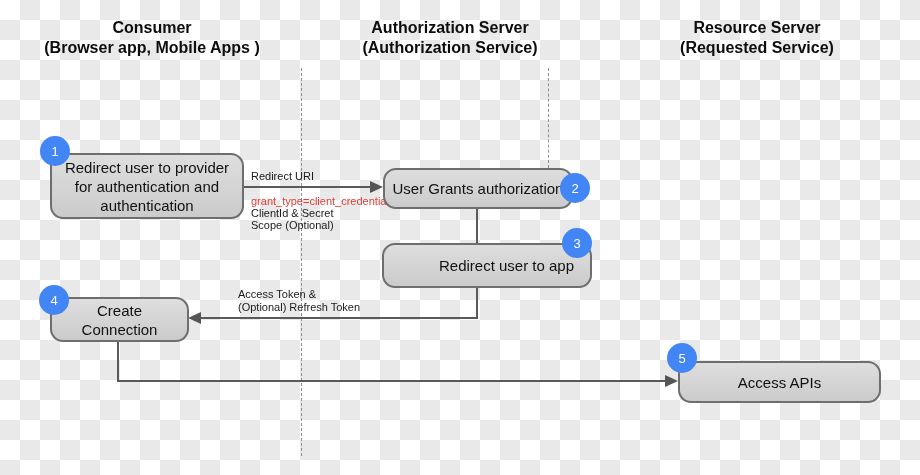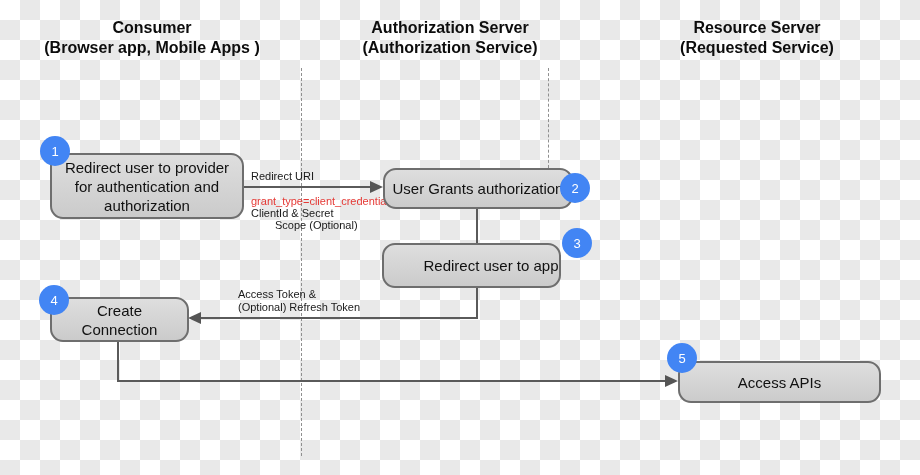--- a/index.html
+++ b/index.html
@@ -58,21 +58,21 @@
   
   #hdr-consumer { left:2px;text-align:center; }
   #hdr-auth     { left:300px; }
   #hdr-resource { left:607px; }
 
   #sep-1 { left:301px; top:68px; height:388px; }
   #sep-2 { left:548px; top:68px; height:100px; }
 
   #box-1 { left:50px;  top:153px; width:194px; height:66px; }
   #box-2 { left:383px; top:168px; width:190px; height:41px; }
-  #box-3 { left:382px; top:243px; width:179px; height:45px;padding-left:39px; }
+  #box-3 { left:382px; top:243px; width:210px; height:45px;padding-left:39px; }
   #box-4 { left:50px;  top:297px; width:139px; height:45px; }
   #box-5 { left:678px; top:361px; width:203px; height:42px; }
 
   #badge-1 { left:40px;  top:136px; }
   #badge-2 { left:560px; top:173px; }
   #badge-3 { left:562px; top:228px; }
   #badge-4 { left:39px;  top:285px; }
   #badge-5 { left:667px; top:343px; }
 
   #line-1 { left:244px; top:186px; width:128px; height:2px; }
@@ -81,21 +81,21 @@
   #line-3 { left:476px; top:286px; width:2px; height:33px; }
   #line-4 { left:200px; top:317px; width:278px; height:2px; }
   #arrow-4 { left:188px; top:312px; }
   #line-5 { left:117px; top:340px; width:2px; height:42px; }
   #line-6 { left:117px; top:380px; width:549px; height:2px; }
   #arrow-6 { left:665px; top:375px; }
 
   #lbl-redirect-uri { left:251px; top:170px; }
   #lbl-grant        { left:251px; top:195px; }
   #lbl-clientid     { left:251px; top:207px; }
-  #lbl-scope        { left:251px; top:219px;margin-left:24px; }
+  #lbl-scope        { left:251px; top:219px; }
   #lbl-token        { left:238px; top:288px; }
 </style>
 </head>
 <body>
 
 <div class="canvas">
 
   <div class="col-header" id="hdr-consumer">
     <div>Consumer</div>
     <div class="t2">(Browser app, Mobile Apps )</div>
@@ -127,21 +127,21 @@
   <div class="small-label" id="lbl-clientid">ClientId &amp; Secret</div>
   <div class="small-label" id="lbl-scope">Scope (Optional)</div>
   <div class="token-label" id="lbl-token">
     <div>Access Token &amp;</div>
     <div>(Optional) Refresh Token</div>
   </div>
 
   <div class="step-box" id="box-1">
     <div>Redirect user to provider</div>
     <div>for authentication and</div>
-    <div>authorization</div>
+    <div>authentication</div>
   </div>
   <div class="step-box" id="box-2">
     <div>User Grants authorization</div>
   </div>
   <div class="step-box" id="box-3">
     <div>Redirect user to app</div>
   </div>
   <div class="step-box" id="box-4">
     <div>Create</div>
     <div>Connection</div>

